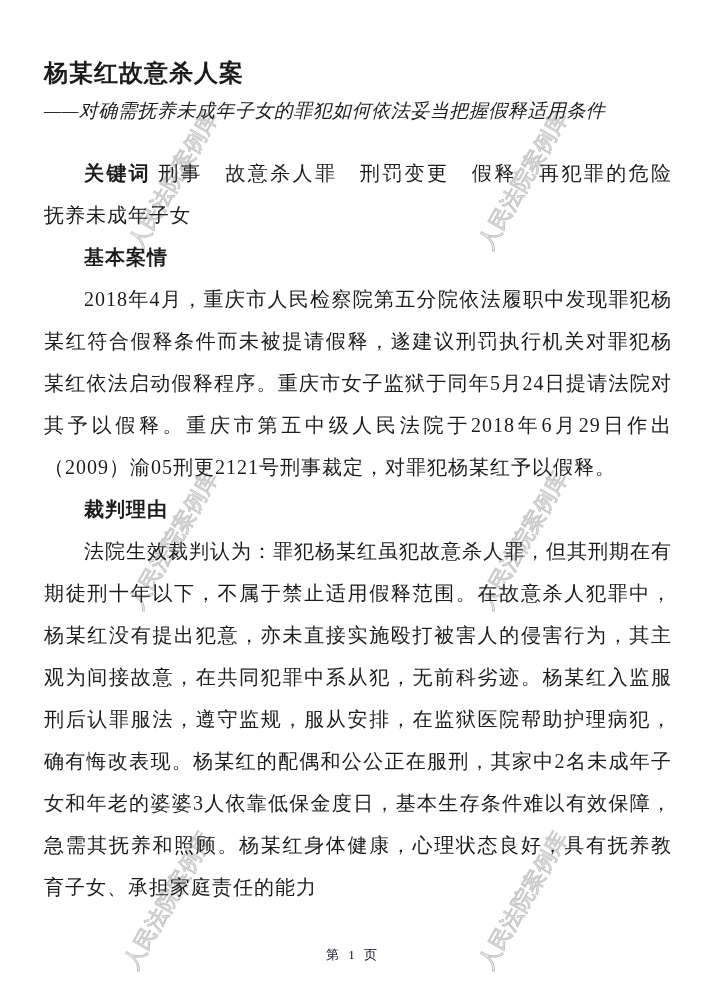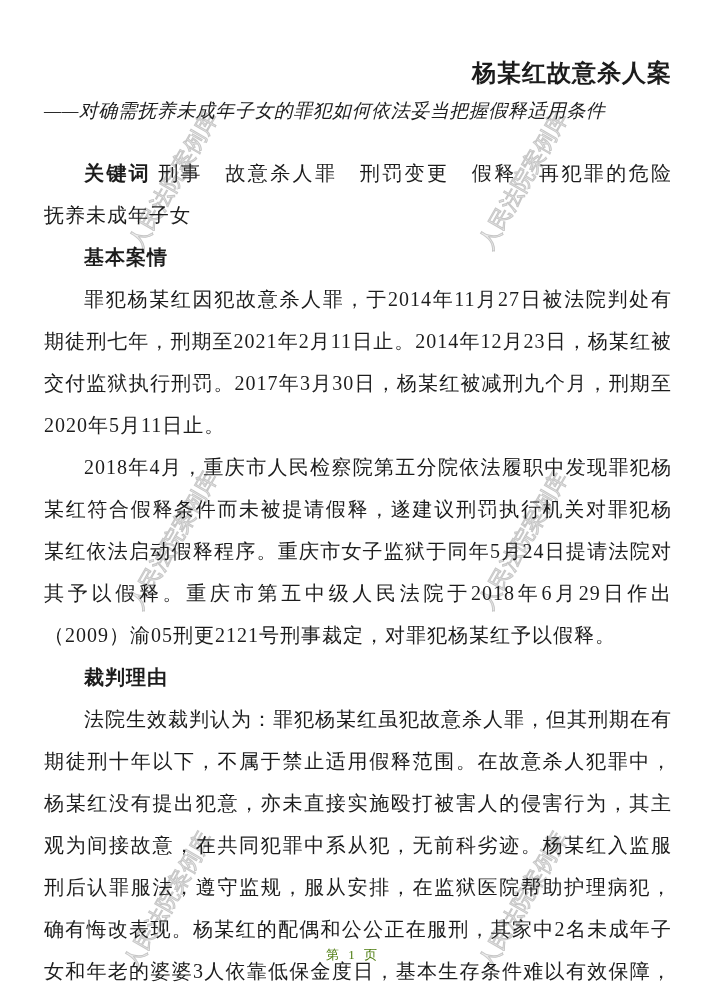--- a/index.html
+++ b/index.html
@@ -35,21 +35,21 @@
   .wm5 { left: 140px; top: 949px; }
   .wm6 { left: 495px; top: 949px; }
 
   
   .content { position: relative; padding: 52px 34px 0 44px; }
 
   .doc-number { font-size: 21px; line-height: 26px; letter-spacing: 0.5px; }
 
   .title {
     margin: 6px 0 2px 0;
-    text-align: right;
+    text-align: left;
     font-size: 24px;
     line-height: 30px;
     font-weight: bold;
     letter-spacing: 1px;
   }
 
   .subtitle {
     margin-top: 10px;
     text-align: left;
     font-size: 19px;
@@ -79,21 +79,21 @@
     margin-right: 7px;
   }
 
   .footer {
     position: absolute;
     left: 0; right: 0;
     top: 946px;
     text-align: center;
     font-size: 13px;
     letter-spacing: 3px;
-    color: #4d7c0f;
+    color: #0f172a;
   }
 </style>
 </head>
 <body>
 
 <div class="page">
 
   <div class="watermark-layer">
     <div class="wm wm1">人民法院案例库</div>
     <div class="wm wm2">人民法院案例库</div>
@@ -106,21 +106,20 @@
   <div class="content">
 
     <h1 class="title">杨某红故意杀人案</h1>
 
     <div class="subtitle">——对确需抚养未成年子女的罪犯如何依法妥当把握假释适用条件</div>
 
     <div class="body-text">
       <p class="keywords"><span class="kw-label">关键词</span><span>刑事　故意杀人罪　刑罚变更　假释　再犯罪的危险　抚养未成年子女</span></p>
 
       <h2 class="section-heading">基本案情</h2>
-      <p class="para">罪犯杨某红因犯故意杀人罪，于2014年11月27日被法院判处有期徒刑七年，刑期至2021年2月11日止。2014年12月23日，杨某红被交付监狱执行刑罚。2017年3月30日，杨某红被减刑九个月，刑期至2020年5月11日止。</p>
       <p class="para">2018年4月，重庆市人民检察院第五分院依法履职中发现罪犯杨某红符合假释条件而未被提请假释，遂建议刑罚执行机关对罪犯杨某红依法启动假释程序。重庆市女子监狱于同年5月24日提请法院对其予以假释。重庆市第五中级人民法院于2018年6月29日作出（2009）渝05刑更2121号刑事裁定，对罪犯杨某红予以假释。</p>
 
       <h2 class="section-heading">裁判理由</h2>
       <p class="para">法院生效裁判认为：罪犯杨某红虽犯故意杀人罪，但其刑期在有期徒刑十年以下，不属于禁止适用假释范围。在故意杀人犯罪中，杨某红没有提出犯意，亦未直接实施殴打被害人的侵害行为，其主观为间接故意，在共同犯罪中系从犯，无前科劣迹。杨某红入监服刑后认罪服法，遵守监规，服从安排，在监狱医院帮助护理病犯，确有悔改表现。杨某红的配偶和公公正在服刑，其家中2名未成年子女和年老的婆婆3人依靠低保金度日，基本生存条件难以有效保障，急需其抚养和照顾。杨某红身体健康，心理状态良好，具有抚养教育子女、承担家庭责任的能力</p>
     </div>
   </div>
 
   <div class="footer">第 1 页</div>
 
 </div>

